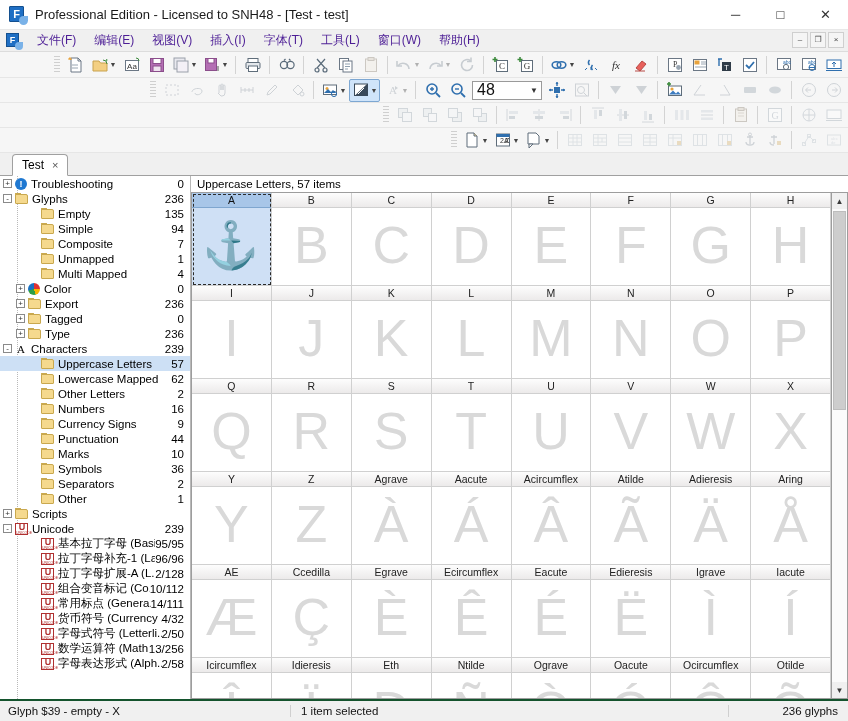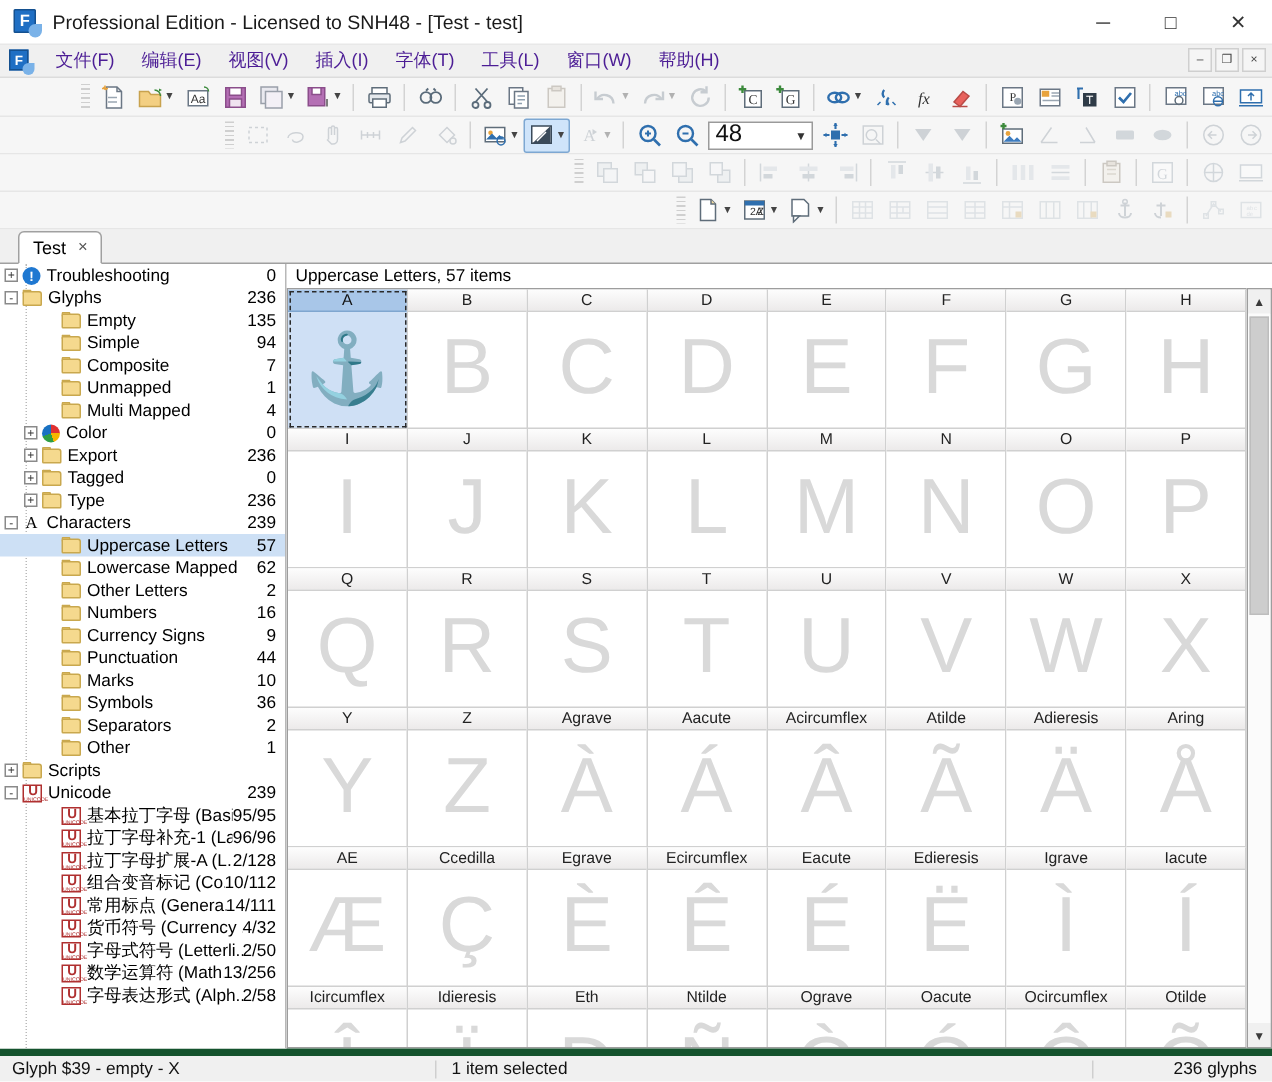--- a/index.html
+++ b/index.html
@@ -153,21 +153,21 @@
   .vscroll { width:17px; flex:0 0 17px; background:#f0f0f0; border:1px solid #9d9d9d;
      display:flex; flex-direction:column; }
   .vscroll .sbtn { height:16px; flex:0 0 16px; background:#f0f0f0; font-size:8px;
      display:flex; align-items:center; justify-content:center; color:#3a3a3a;}
   .vscroll .strack { flex:1; position:relative; background:#fbfbfb; }
   .vscroll .sthumb { position:absolute; left:1px; right:1px; top:2px; height:42%;
      background:#cdcdcd; border:1px solid #bdbdbd; }
 
   
   .statusbar { height:22px; flex:0 0 22px; display:flex; align-items:center;
-     background:#f0f0f0; border-top:5px solid #14532d; font-size:11.5px; color:#111; }
+     background:#f0f0f0; border-top:2px solid #14532d; font-size:11.5px; color:#111; }
   .statusbar .s1 { width:290px; padding-left:8px; flex:0 0 290px; }
   .statusbar .s2 { flex:1; border-left:1px solid #cfcfcf; padding-left:10px; }
   .statusbar .s3 { width:120px; flex:0 0 120px; border-left:1px solid #cfcfcf;
      text-align:right; padding-right:10px; }
 </style>
 </head>
 <body>
 
 <div id="app">
 

